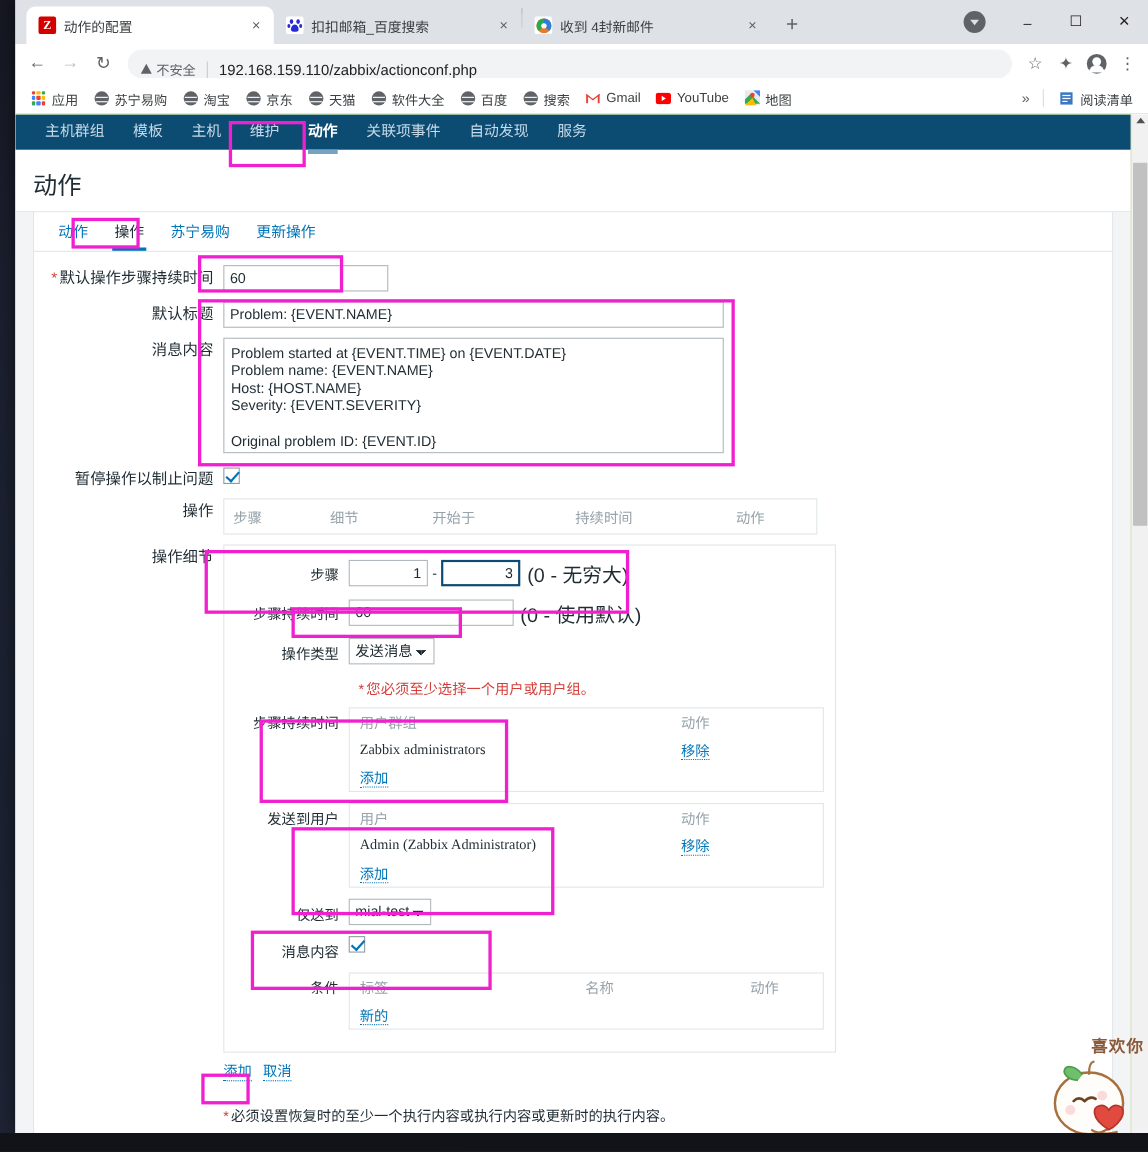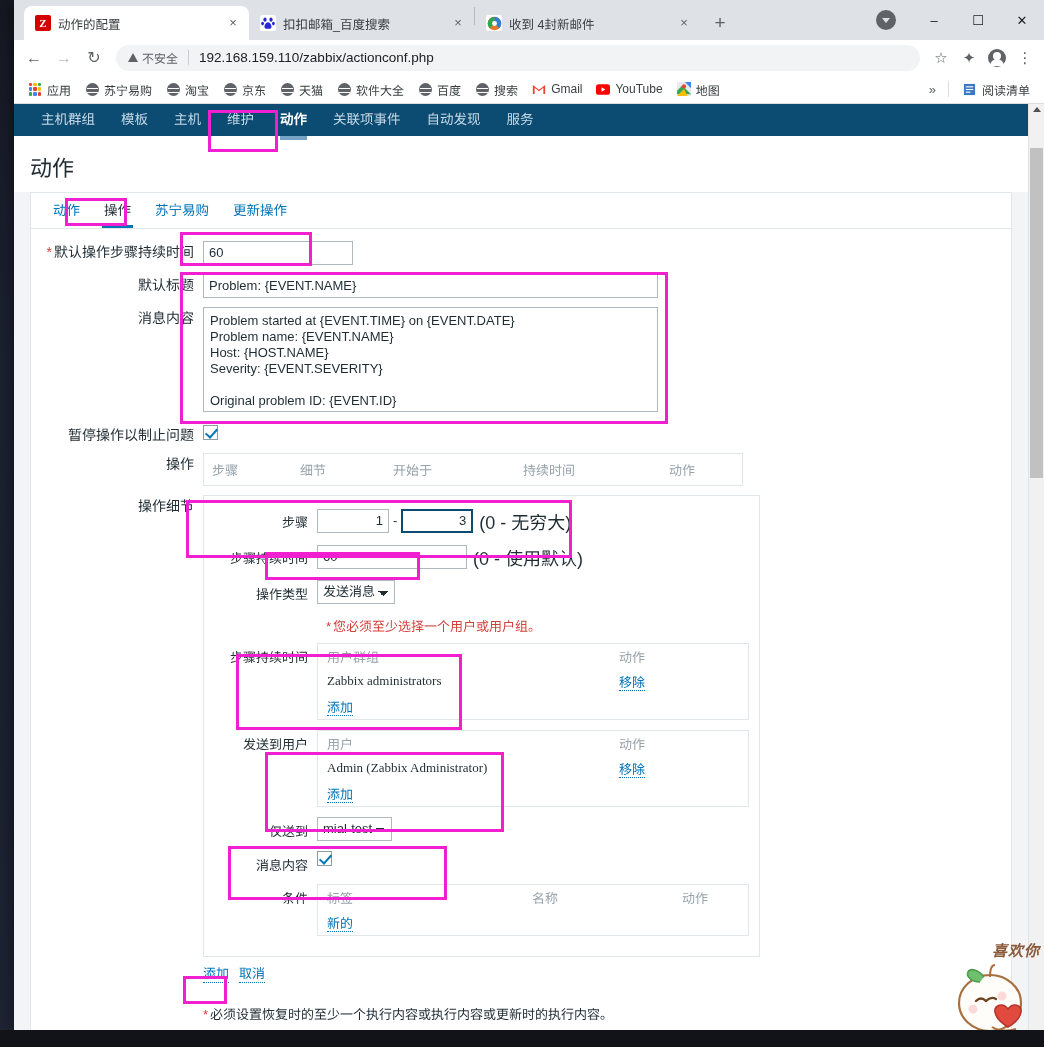--- a/index.html
+++ b/index.html
@@ -99,21 +99,21 @@
     padding: 0 6px; border-bottom: 0;
   }
   .navbtn {
     width: 28px; height: 28px; display: flex; align-items: center;
     justify-content: center; color: #5f6368; font-size: 16px; cursor: pointer;
     border-radius: 50%;
   }
   .navbtn.disabled { color: #bdc1c6; }
   .omnibox {
     flex: 1 1 auto; height: 26px; background: #f1f3f4; border-radius: 13px;
-    display: flex; align-items: center; padding: 0 12px; margin: 0 6px;
+    display: flex; align-items: flex-end; padding: 0 12px; margin: 0 6px;
     font-size: 13px; color: #202124; gap: 10px; min-width: 0;
   }
   .omni-warn {
     display: flex; align-items: center; gap: 4px;
     color: #5f6368; font-size: 12px; white-space: nowrap;
   }
   .warn-tri {
     width: 0; height: 0; border-left: 5px solid transparent;
     border-right: 5px solid transparent; border-bottom: 9px solid #5f6368;
     position: relative;
@@ -315,21 +315,21 @@
     border-right: 4px solid transparent; border-bottom: 5px solid #505050;
   }
   .pscroll .thumb {
     position: absolute; top: 44px; left: 1px; width: 13px; height: 330px;
     background: #c1c1c1; border-radius: 0;
   }
 
   
   #sticker {
     position: absolute; right: 2px; bottom: 8px; width: 96px; height: 100px;
-    z-index: 80; pointer-events: none; font-style: italic;
+    z-index: 80; pointer-events: none;
   }
   #sticker .sk-text {
     position: absolute; right: 2px; top: 0px; font-size: 15px; color: #8a5a3a;
     font-family: "DejaVu Sans", sans-serif; letter-spacing: 1px; font-weight: bold;
   }
 
   
   #taskbar {
     position: absolute; left: 0; bottom: 0; width: 1044px; height: 17px;
     background: #111318; z-index: 90;

